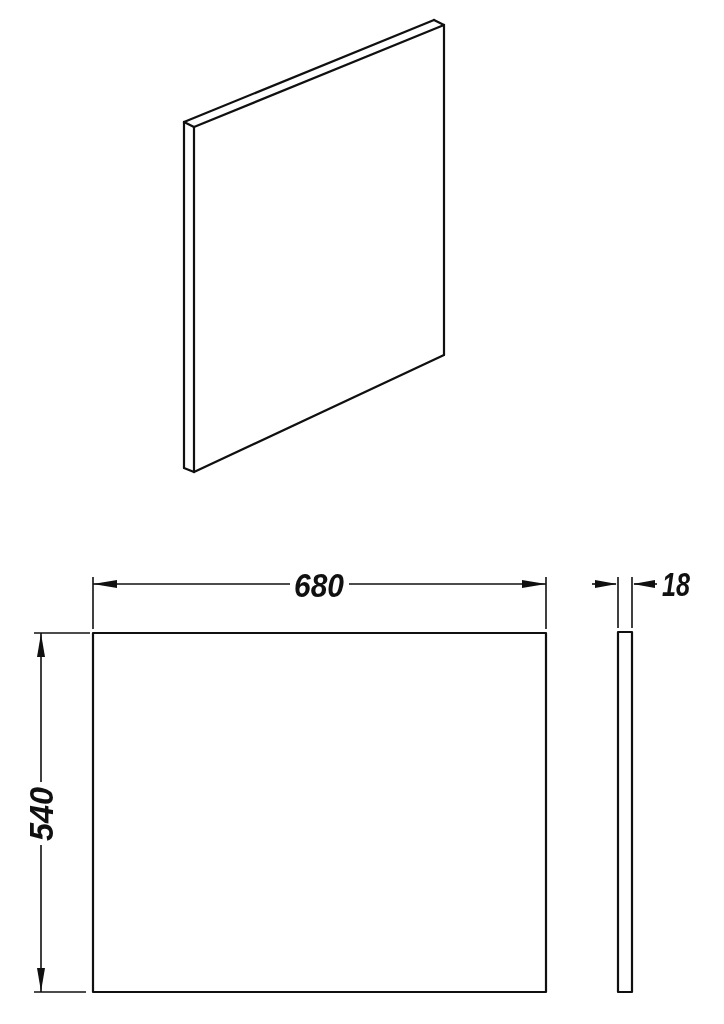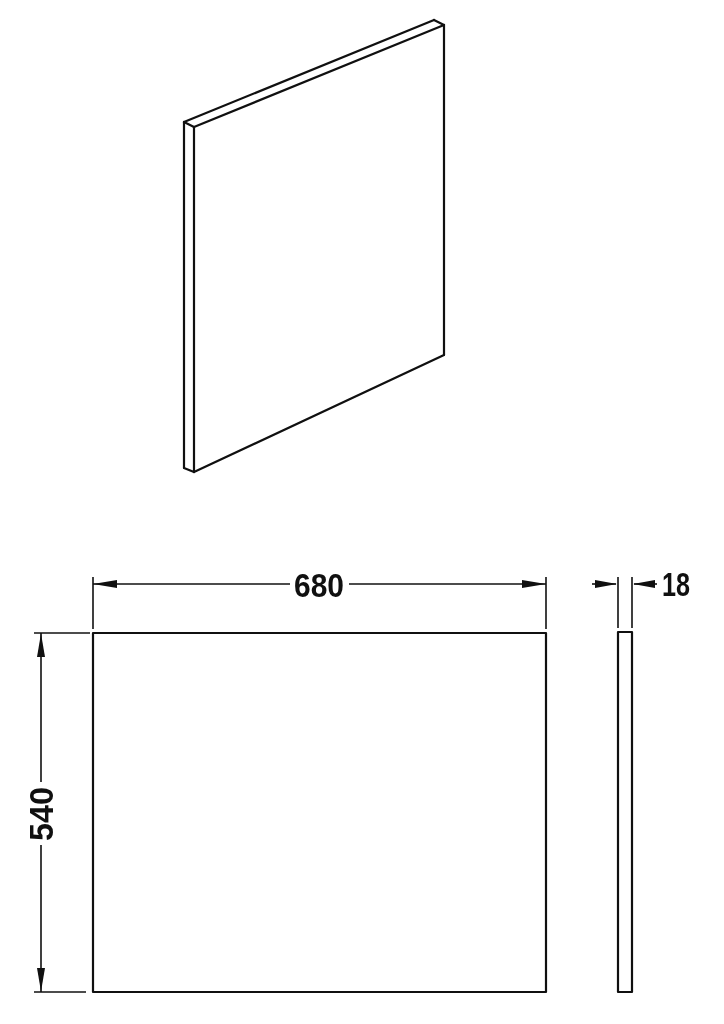--- a/index.html
+++ b/index.html
@@ -7,20 +7,21 @@
     padding: 0;
     background: #ffffff;
   }
   .sheet {
     position: relative;
     width: 724px;
     height: 1024px;
     background: #ffffff;
     overflow: hidden;
     font-family: "Liberation Sans", sans-serif;
+    font-style: italic;
   }
   svg { display: block; }
   .outline {
     fill: none;
     stroke: #101010;
     stroke-width: 2.2;
     stroke-linecap: round;
     stroke-linejoin: round;
   }
   .dim-line {

